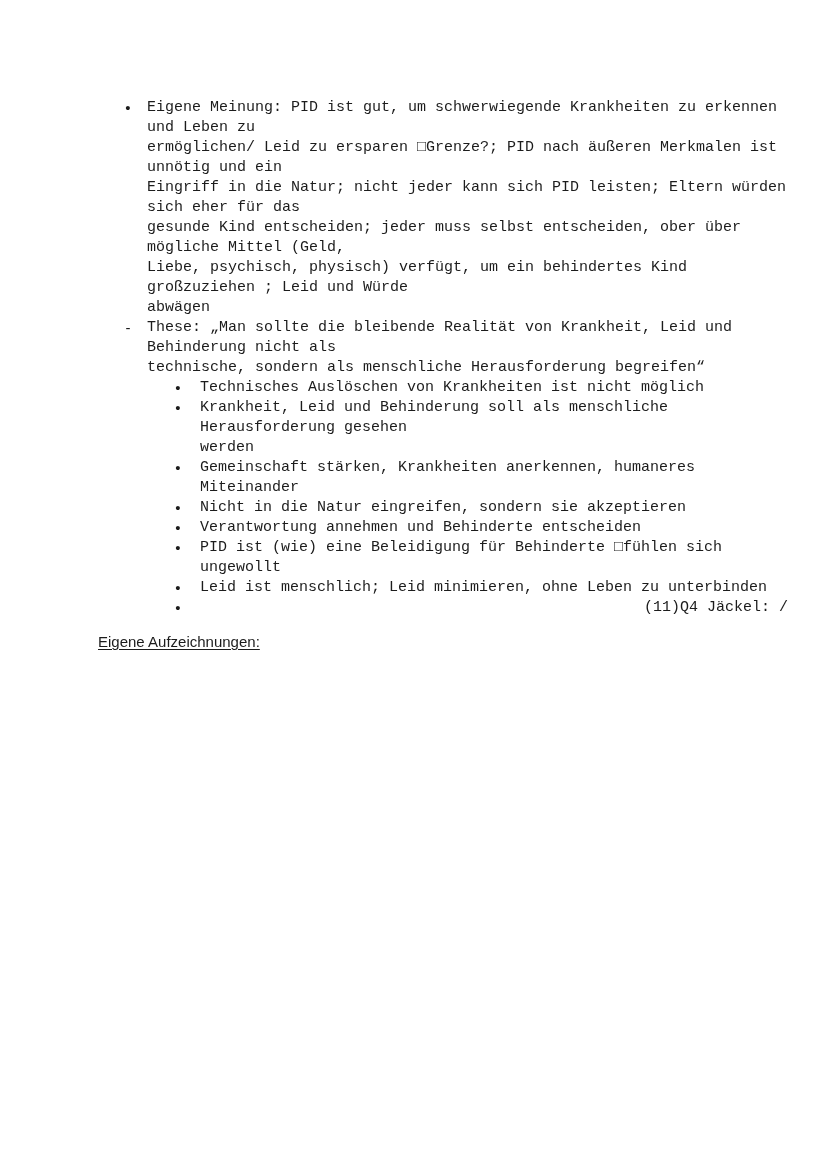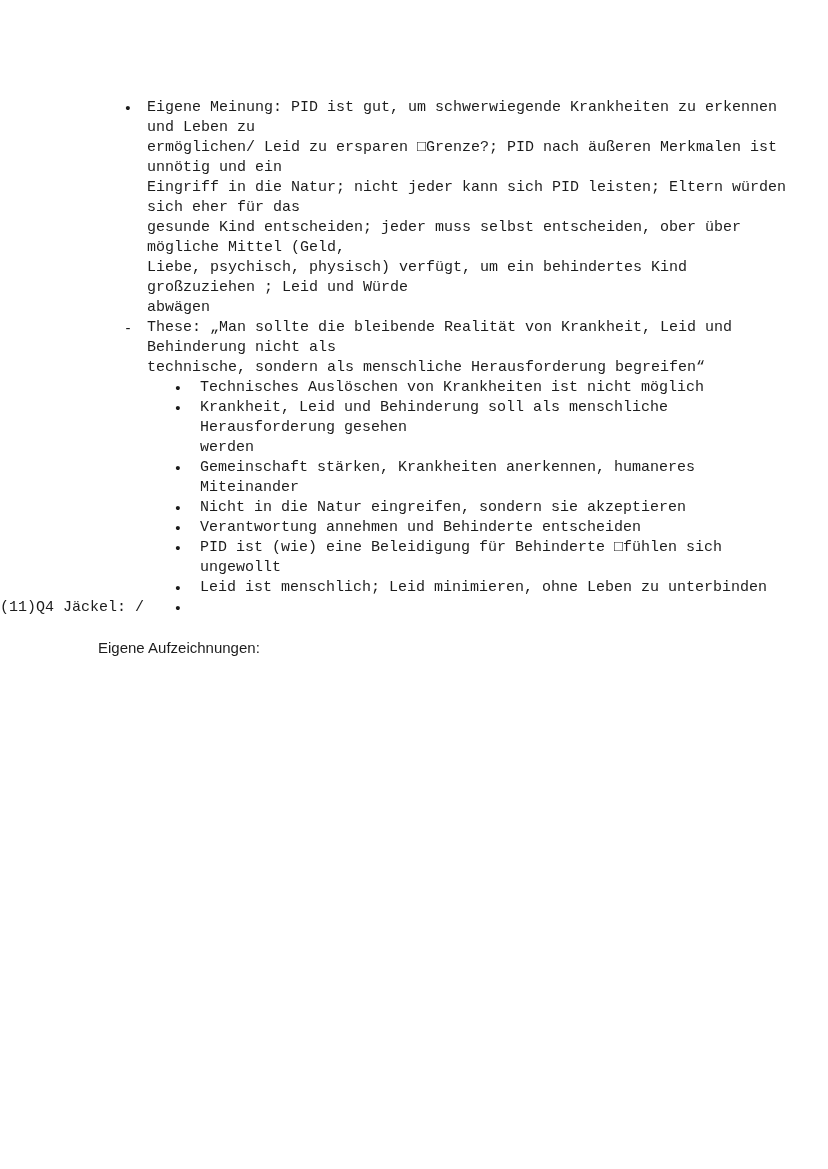--- a/index.html
+++ b/index.html
@@ -35,26 +35,27 @@
       position: absolute;
       top: 0;
       display: inline-block;
       text-align: center;
       line-height: 20px;
     }
     .li1 { padding-left: 147px; padding-right: 40px; }
     .li1 > .marker { left: 118px; width: 20px; }
     .li2 { padding-left: 200px; padding-right: 40px; }
     .li2 > .marker { left: 168px; width: 20px; }
-    .plain { padding-right: 40px; }
+    .plain { padding-right: 40px; text-align: right; }
     .heading {
-      margin-top: 20px;
+      margin-top: 14px;
       margin-left: 98px;
       font-size: 15px;
       line-height: 20px;
+      text-decoration: underline;
       text-underline-offset: 2px;
     }
   </style>
 </head>
 <body>
 
 <div class="doc">
 
   <div class="li li1">
     <span class="marker">•</span>

